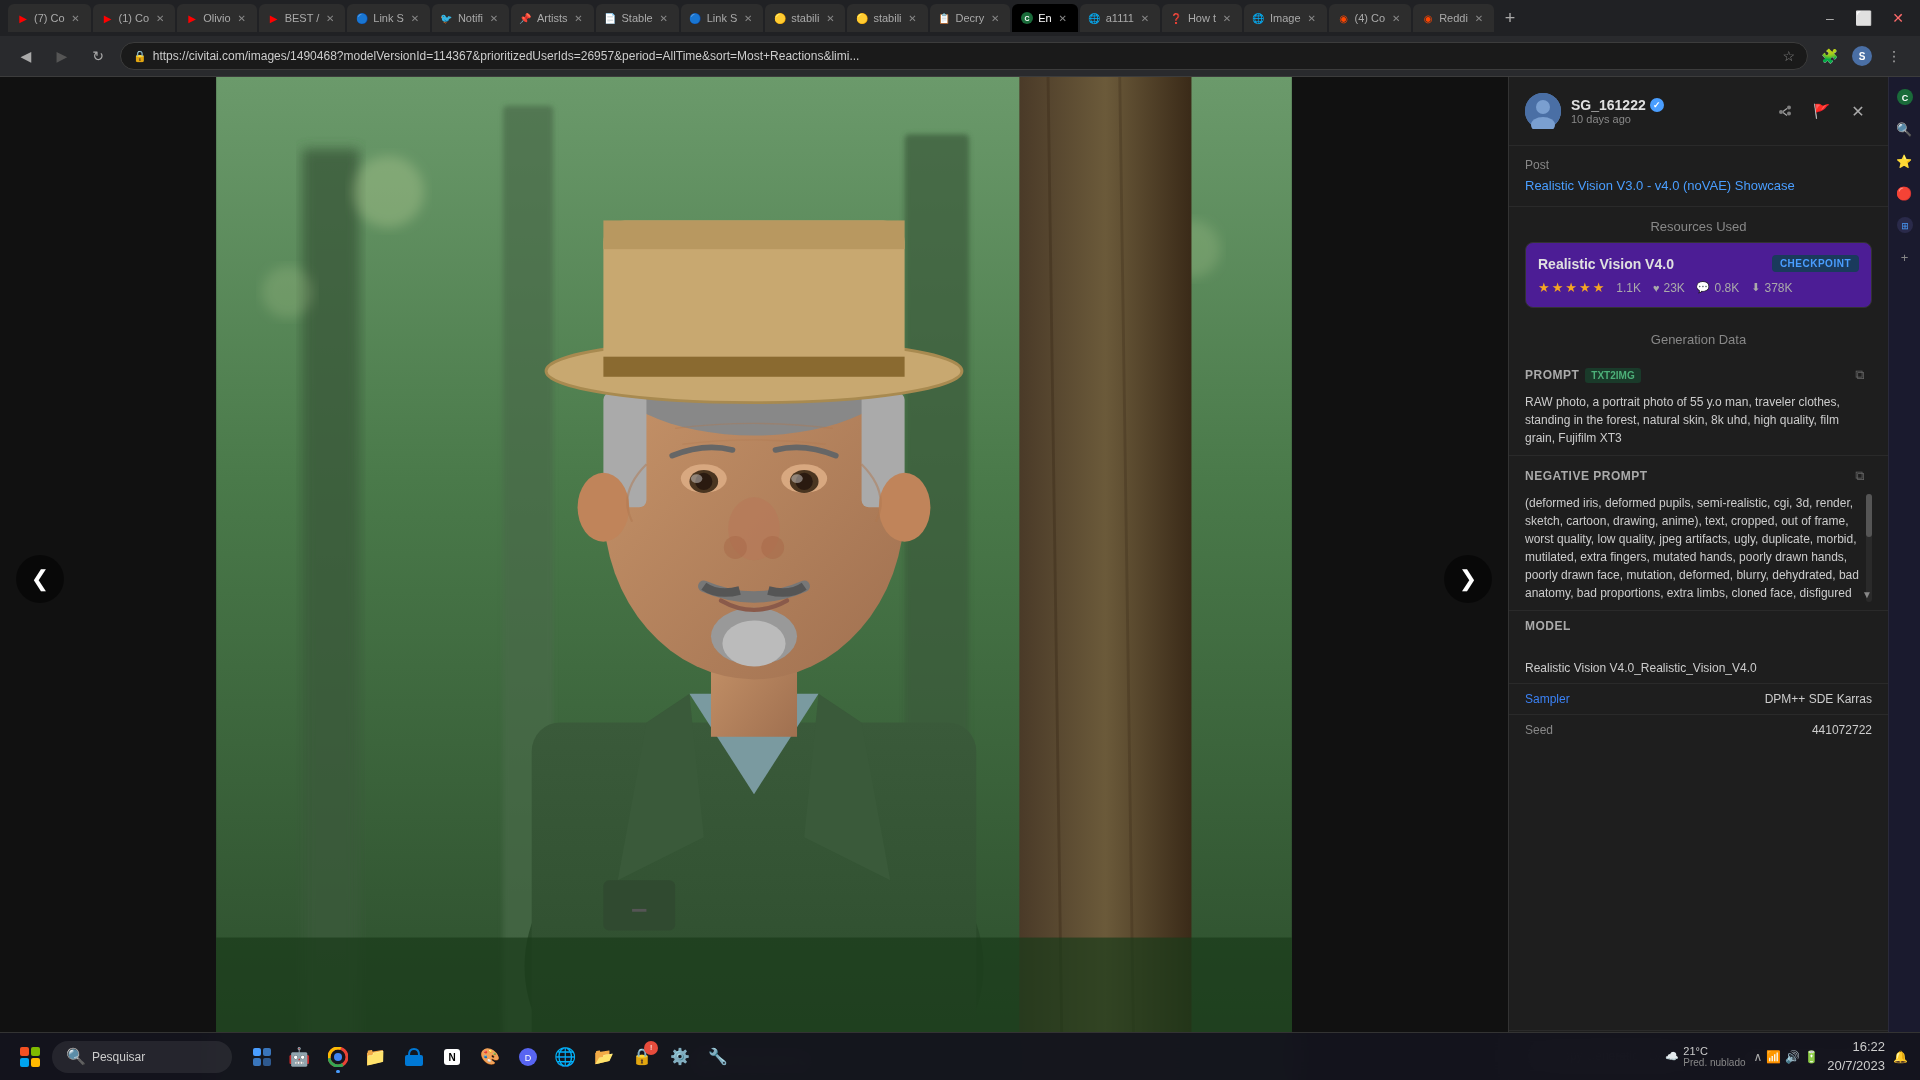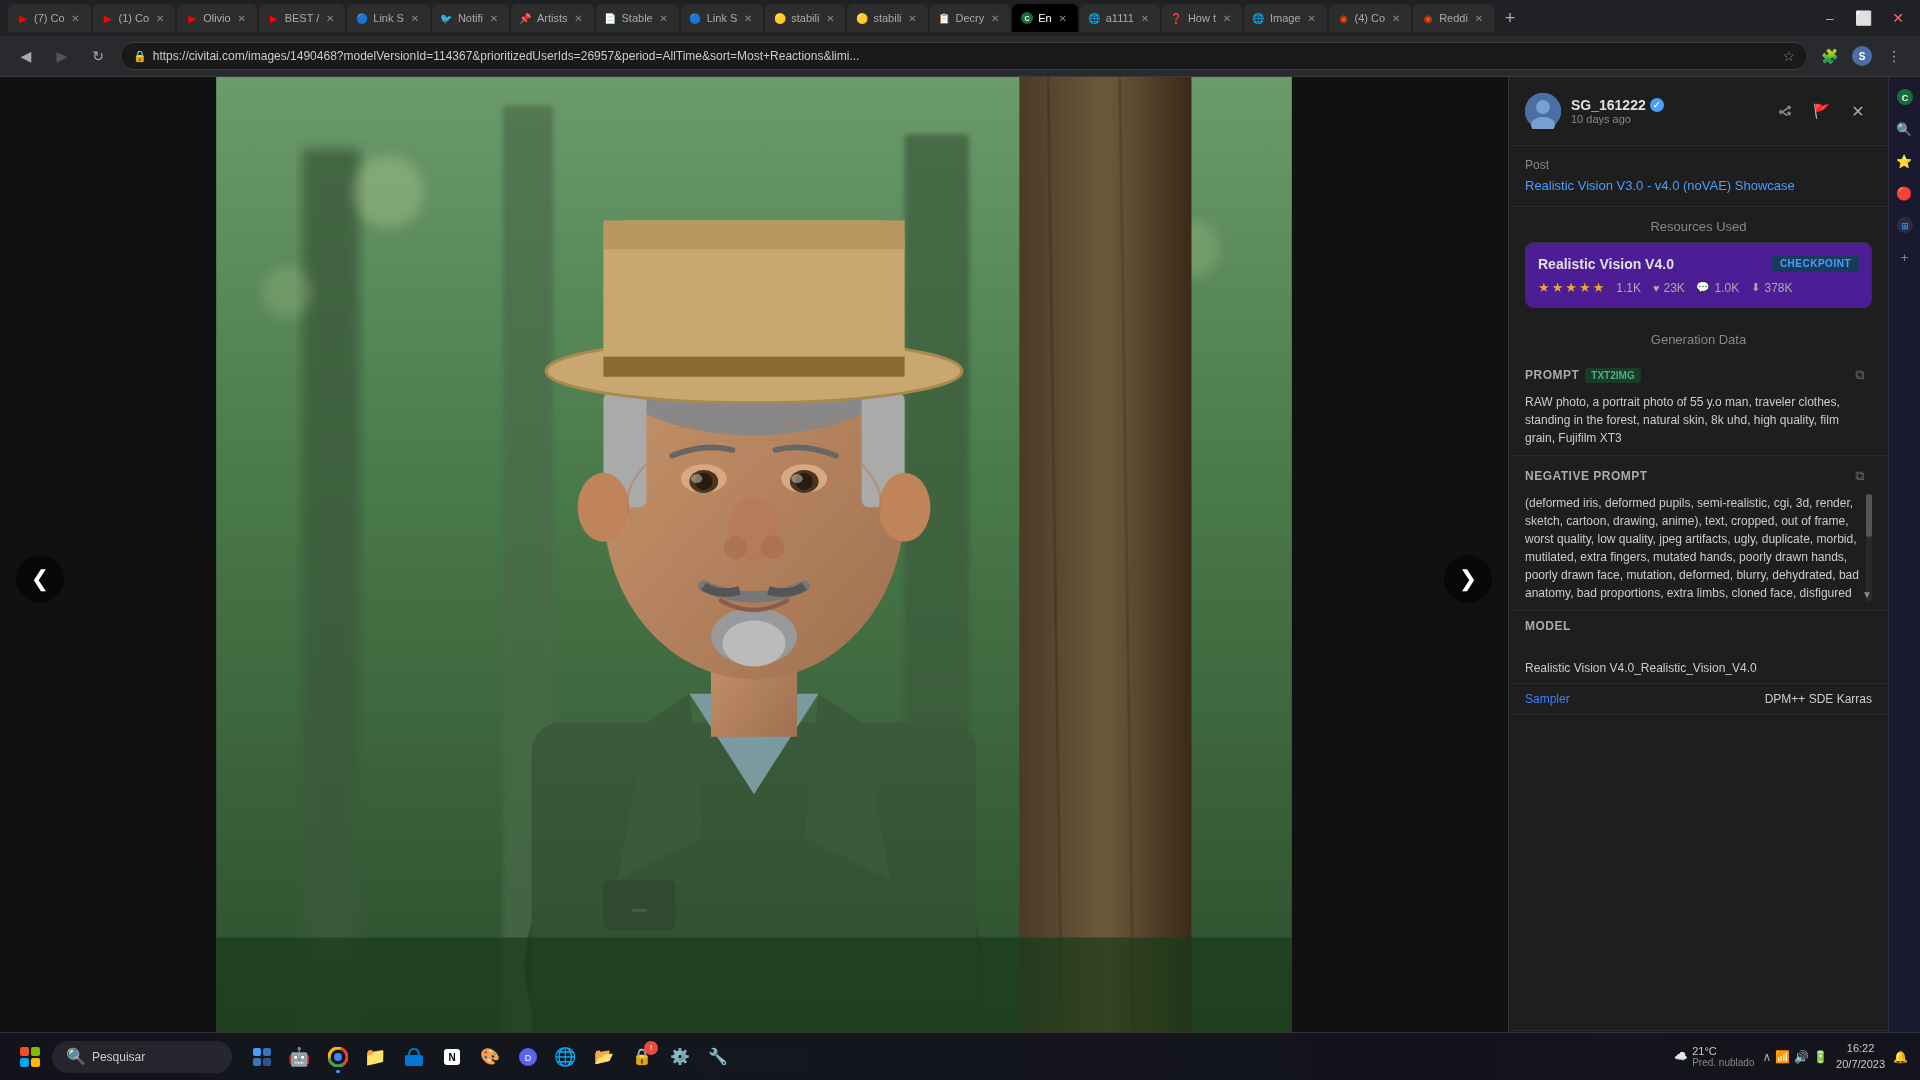--- a/index.html
+++ b/index.html
@@ -522,22 +522,22 @@
       justify-content: center;
       font-size: 14px;
     }
     .taskbar-sys {
       margin-left: auto;
       display: flex;
       align-items: center;
       gap: 8px;
     }
     .taskbar-clock {
-      text-align: center;
-      font-size: 11px;
+      text-align: right;
+      font-size: 13px;
       color: #ccc;
       line-height: 1.4;
       cursor: pointer;
     }
     .taskbar-icons {
       display: flex;
       align-items: center;
       gap: 4px;
     }
     .sys-icon {
@@ -914,21 +914,21 @@
           </div>
           <span class="stat-item">
             <span>1.1K</span>
           </span>
           <span class="stat-item">
             <span class="stat-icon">♥</span>
             <span>23K</span>
           </span>
           <span class="stat-item">
             <span class="stat-icon">💬</span>
-            <span>1.0K</span>
+            <span>0.8K</span>
           </span>
           <span class="stat-item">
             <span class="stat-icon">⬇</span>
             <span>378K</span>
           </span>
         </div>
       </div>
 
       <div class="generation-section">
         <div class="section-title">Generation Data</div>
@@ -964,20 +964,24 @@
         </div>
 
         <div class="params-row">
           <div class="param-item">
             <span class="param-label">Sampler</span>
           </div>
           <span class="param-value">DPM++ SDE Karras</span>
         </div>
 
 
+        <div class="seed-row">
+          <span class="seed-label">Seed</span>
+          <span class="seed-value">441072722</span>
+        </div>
       </div>
     </div>
 
     <div class="copy-gen-bar">
       <button class="copy-gen-btn">
         <span>⧉</span>
         <span>Copy Generation Data</span>
       </button>
       <span class="date-display">jueves, 20 de julio de 2023</span>
     </div>

